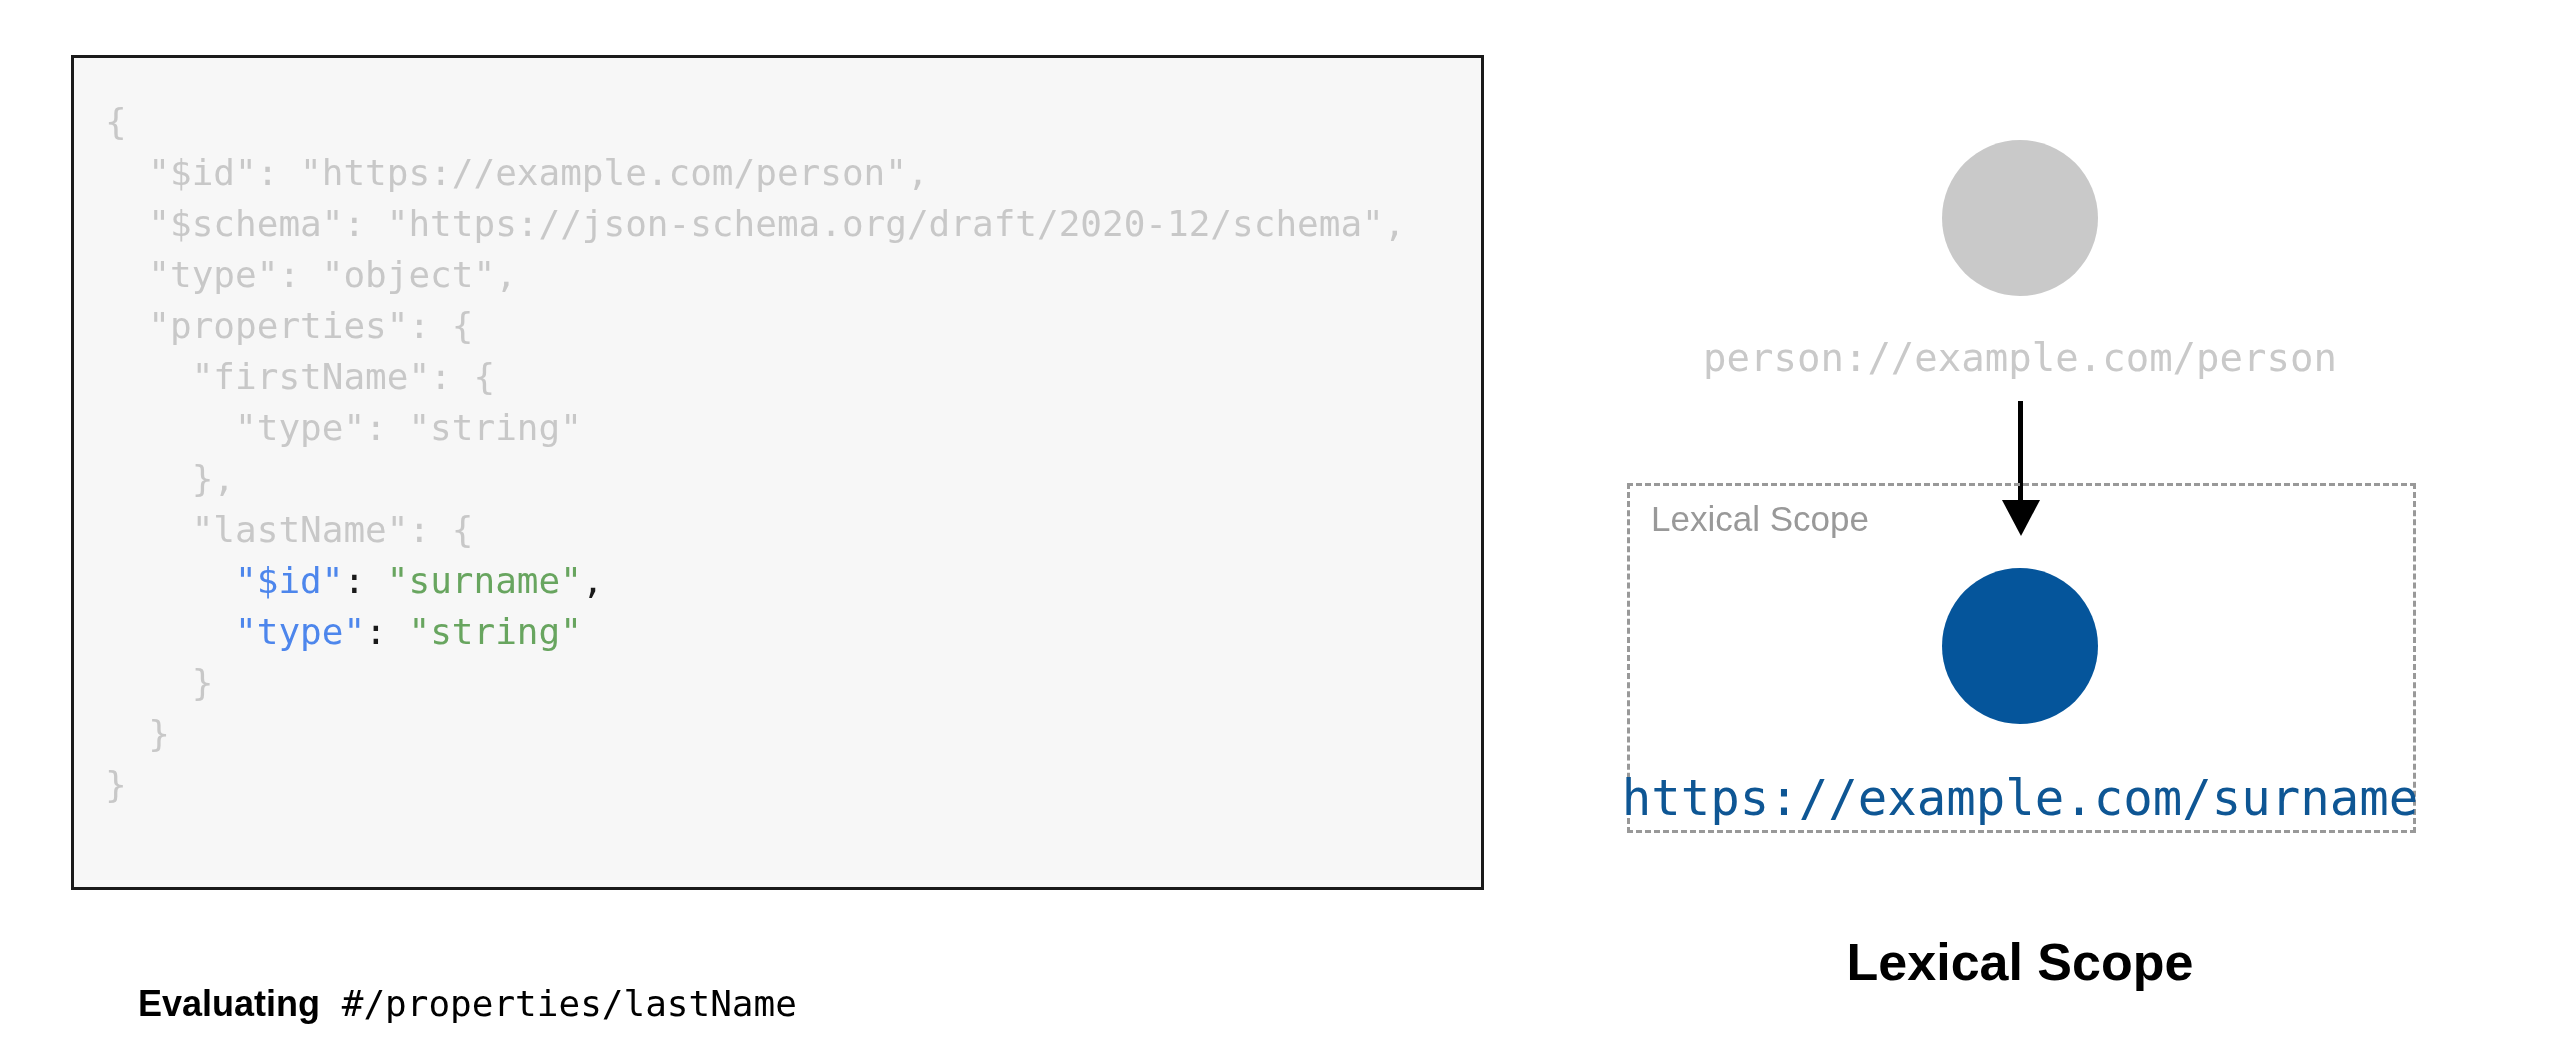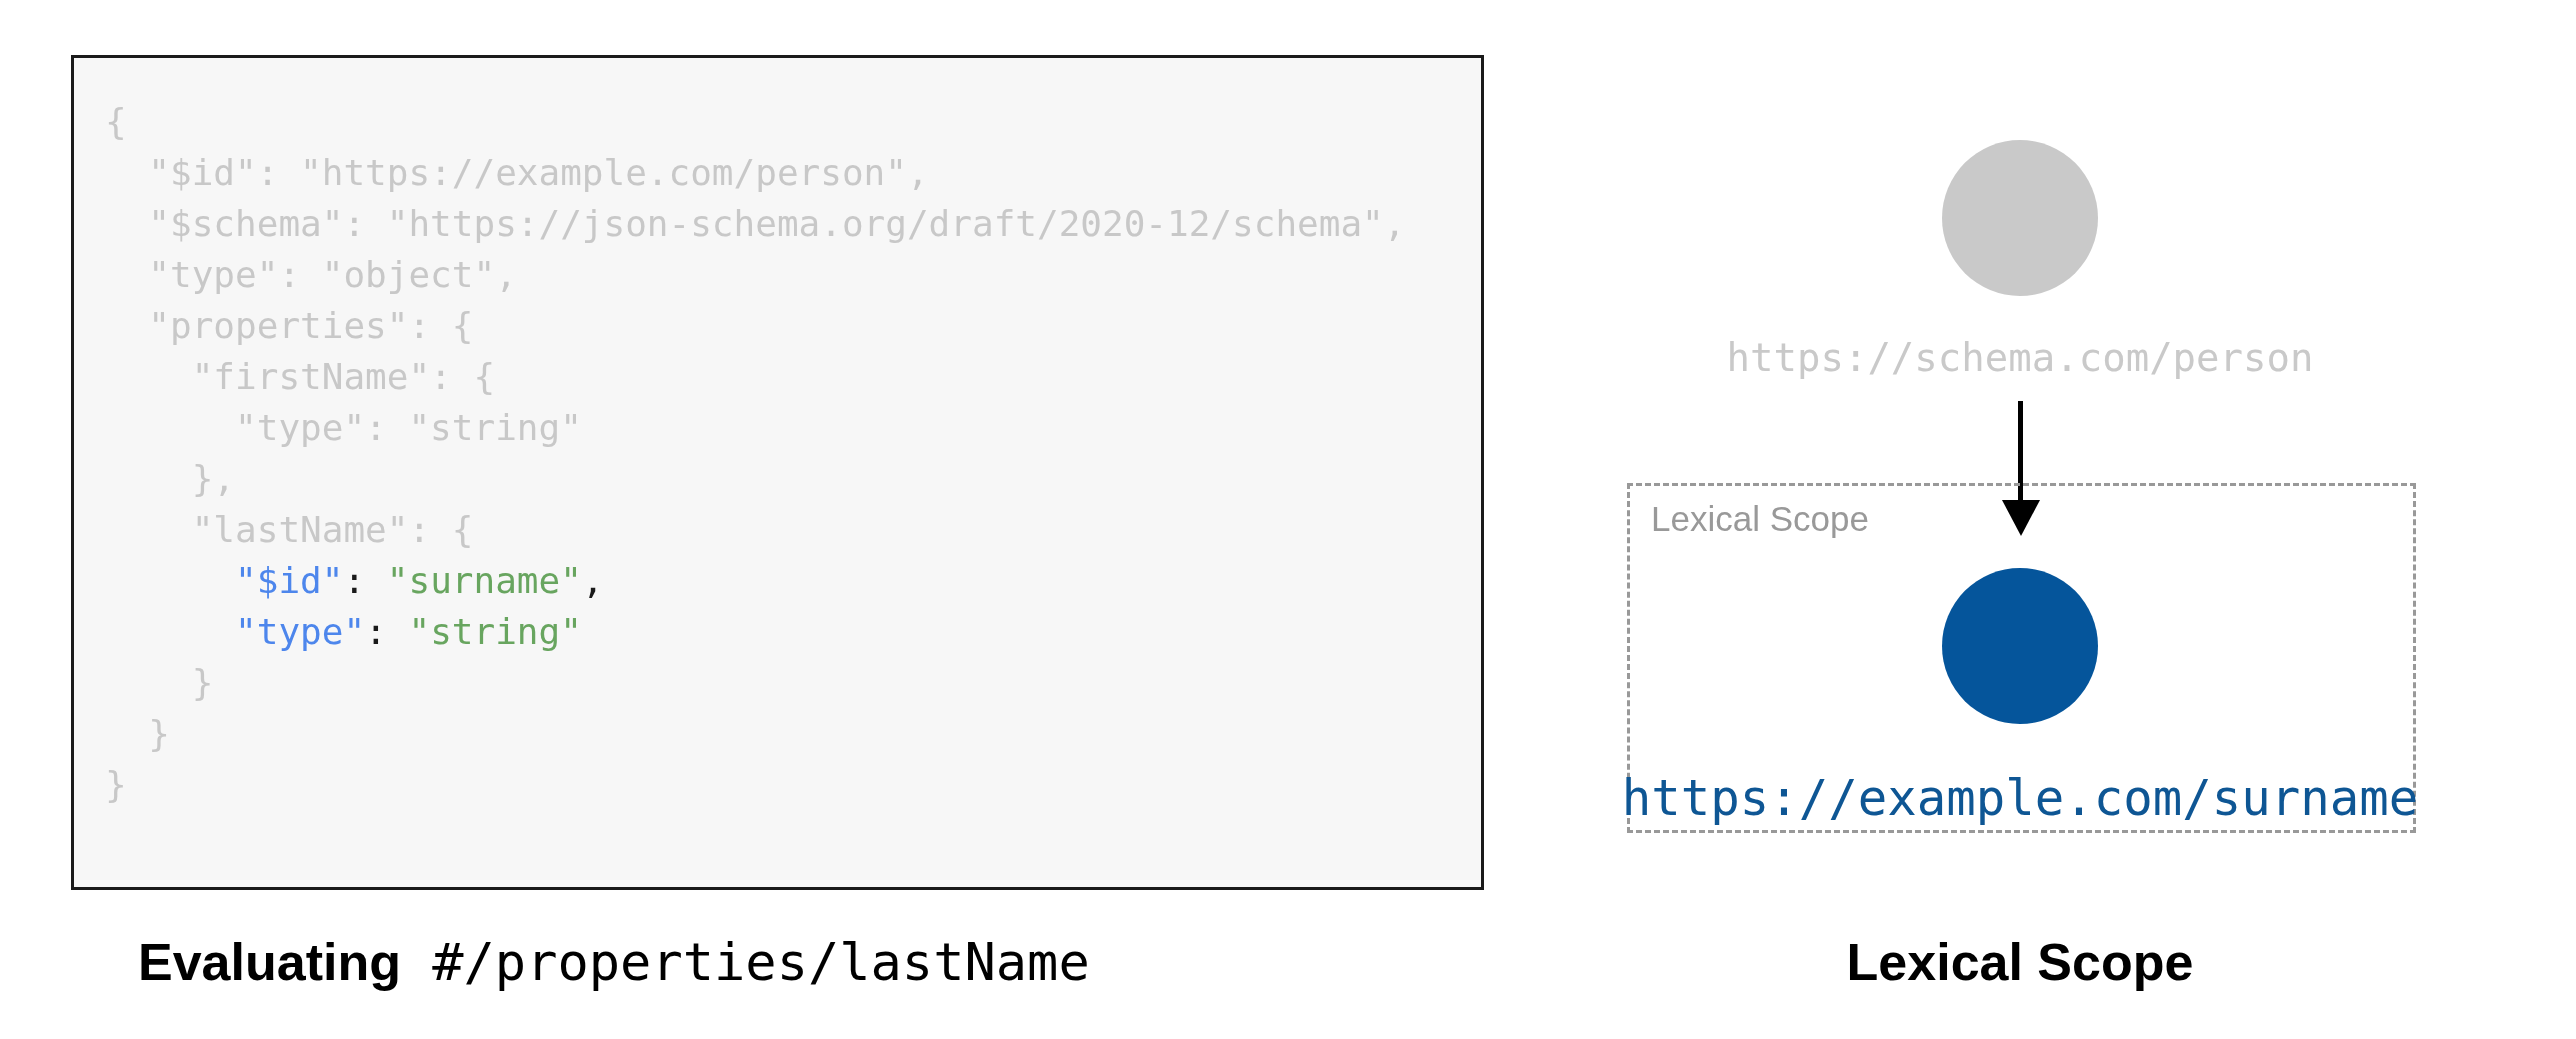--- a/index.html
+++ b/index.html
@@ -31,22 +31,22 @@
     white-space: pre;
   }
   .seg-muted  { color: var(--code-muted); }
   .seg-key    { color: var(--code-key); }
   .seg-string { color: var(--code-string); }
   .seg-punct  { color: var(--code-punct); }
 
   
   .caption-left {
     position: absolute;
-    left: 138px; top: 934px;
-    font-size: 52px;
+    left: 138px; top: 984px;
+    font-size: 36px;
     line-height: 1.1;
     color: #000000;
     white-space: nowrap;
   }
   .caption-left .bold-sans { font-weight: bold; }
   .caption-left .mono { font-weight: normal; }
   .caption-right {
     position: absolute;
     left: 2020px; top: 934px;
     transform: translateX(-50%);
@@ -120,21 +120,21 @@
 
   <div class="code-panel">
     <pre class="code" id="code-lines-el"><div class="code-line"><span class="seg-muted">{</span></div><div class="code-line"><span class="seg-muted">  "$id": "https://example.com/person",</span></div><div class="code-line"><span class="seg-muted">  "$schema": "https://json-schema.org/draft/2020-12/schema",</span></div><div class="code-line"><span class="seg-muted">  "type": "object",</span></div><div class="code-line"><span class="seg-muted">  "properties": {</span></div><div class="code-line"><span class="seg-muted">    "firstName": {</span></div><div class="code-line"><span class="seg-muted">      "type": "string"</span></div><div class="code-line"><span class="seg-muted">    },</span></div><div class="code-line"><span class="seg-muted">    "lastName": {</span></div><div class="code-line"><span class="seg-muted">      </span><span class="seg-key">"$id"</span><span class="seg-punct">:</span><span class="seg-muted"> </span><span class="seg-string">"surname"</span><span class="seg-punct">,</span></div><div class="code-line"><span class="seg-muted">      </span><span class="seg-key">"type"</span><span class="seg-punct">:</span><span class="seg-muted"> </span><span class="seg-string">"string"</span></div><div class="code-line"><span class="seg-muted">    }</span></div><div class="code-line"><span class="seg-muted">  }</span></div><div class="code-line"><span class="seg-muted">}</span></div></pre>
   </div>
 
   <div class="caption-left">
     <span class="bold-sans">Evaluating</span><span class="mono"> #/properties/lastName</span>
   </div>
 
   <div class="node node-gray"></div>
-  <div class="url-gray mono">https://schema.com/person</div>
+  <div class="url-gray mono">person://example.com/person</div>
 
   <div class="arrow-line"></div>
   <div class="arrow-head"></div>
 
   <div class="scope-box"></div>
   <div class="scope-label">Lexical Scope</div>
 
   <div class="node node-blue"></div>
   <div class="url-blue mono">https://example.com/surname</div>
 

